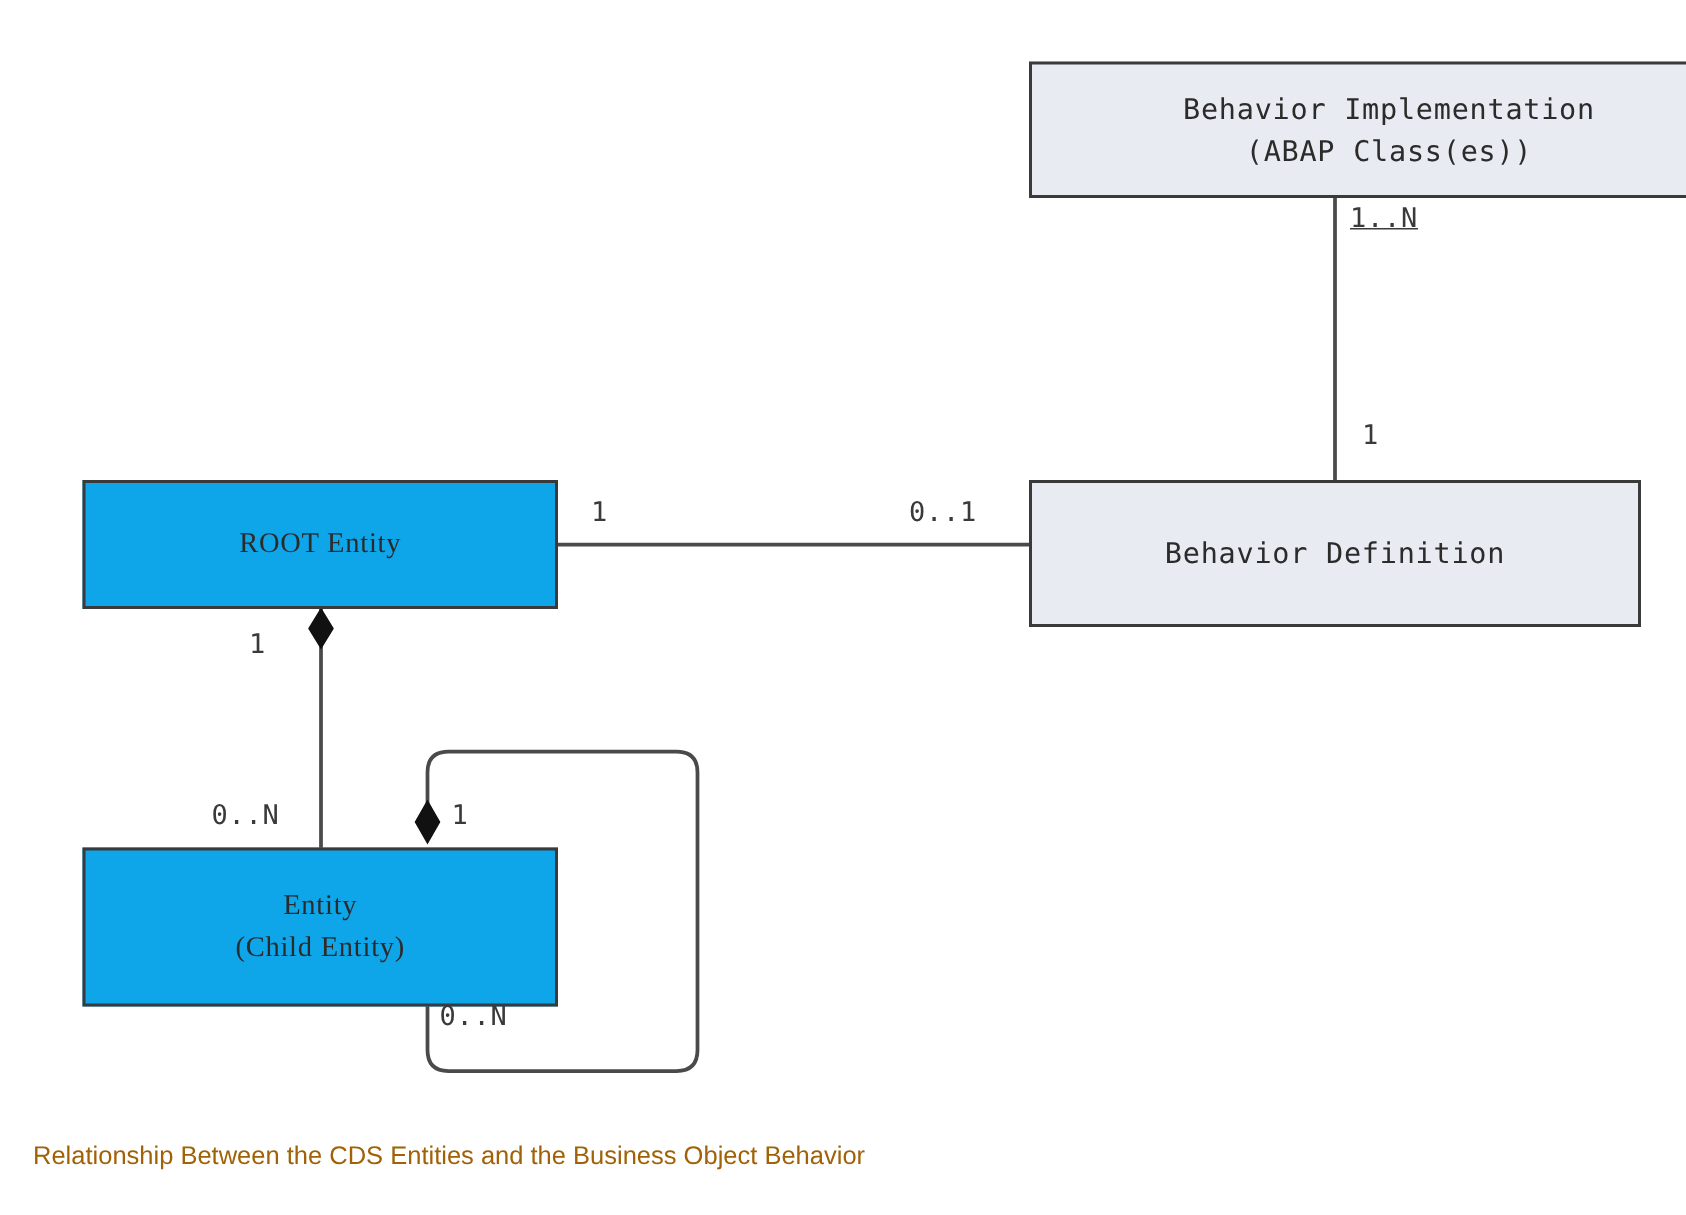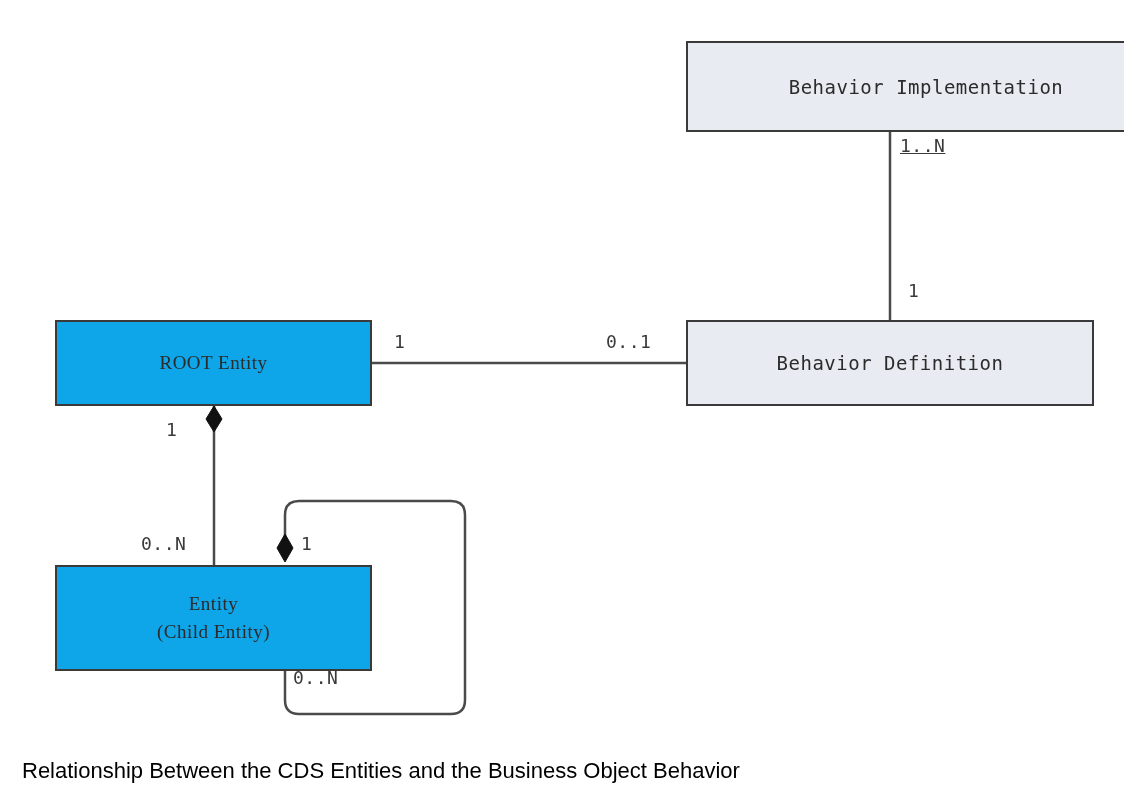--- a/index.html
+++ b/index.html
@@ -52,21 +52,21 @@
   #box-behavior-implementation {
     left: 686px;
     top: 41px;
     width: 480px;
     height: 91px;
   }
   #box-behavior-definition {
     left: 686px;
     top: 320px;
     width: 408px;
-    height: 86px;
+    height: 98px;
   }
   #box-root-entity {
     left: 55px;
     top: 320px;
     width: 317px;
     height: 86px;
   }
   #box-child-entity {
     left: 55px;
     top: 565px;
@@ -94,23 +94,23 @@
   #mult-root-child-bot { left: 141px; top: 534px; text-align: right; }
   #mult-self-top       { left: 301px; top: 534px; }
   #mult-self-bottom    { left: 293px; top: 668px; }
 
   
   #diagram-caption {
     position: absolute;
     left: 22px;
     top: 758px;
     font-family: "Liberation Sans", sans-serif;
-    font-size: 22px;
+    font-size: 17px;
     line-height: 26px;
-    color: #000000;
+    color: #a16207;
     white-space: nowrap;
   }
 </style>
 </head>
 <body>
 
 <svg id="diagram-canvas" viewBox="0 0 1124 810" xmlns="http://www.w3.org/2000/svg">
 
    Behavior Definition (vertical) --&gt;
   <line x1="890" y1="120" x2="890" y2="320" stroke="#4a4a4a" stroke-width="2.5"></line>
@@ -123,20 +123,21 @@
   <polygon points="214,406 222,419 214,432 206,419" fill="#111111" stroke="#111111" stroke-width="1"></polygon>
 
   
   <path d="M 285,652 L 285,700 Q 285,714 299,714 L 451,714 Q 465,714 465,700
            L 465,515 Q 465,501 451,501 L 299,501 Q 285,501 285,515 L 285,560" fill="none" stroke="#4a4a4a" stroke-width="2.5"></path>
   <polygon points="285,534 293,548 285,562 277,548" fill="#111111" stroke="#111111" stroke-width="1"></polygon>
 </svg>
 
 <div class="uml-box filled" id="box-behavior-implementation">
   <span class="box-line">Behavior Implementation</span>
+  <span class="box-line">(ABAP Class(es))</span>
 </div>
 
 <div class="uml-box filled" id="box-behavior-definition">
   <span class="box-line">Behavior Definition</span>
 </div>
 
 <div class="uml-box plain" id="box-root-entity">
   <span class="box-line">ROOT Entity</span>
 </div>
 

